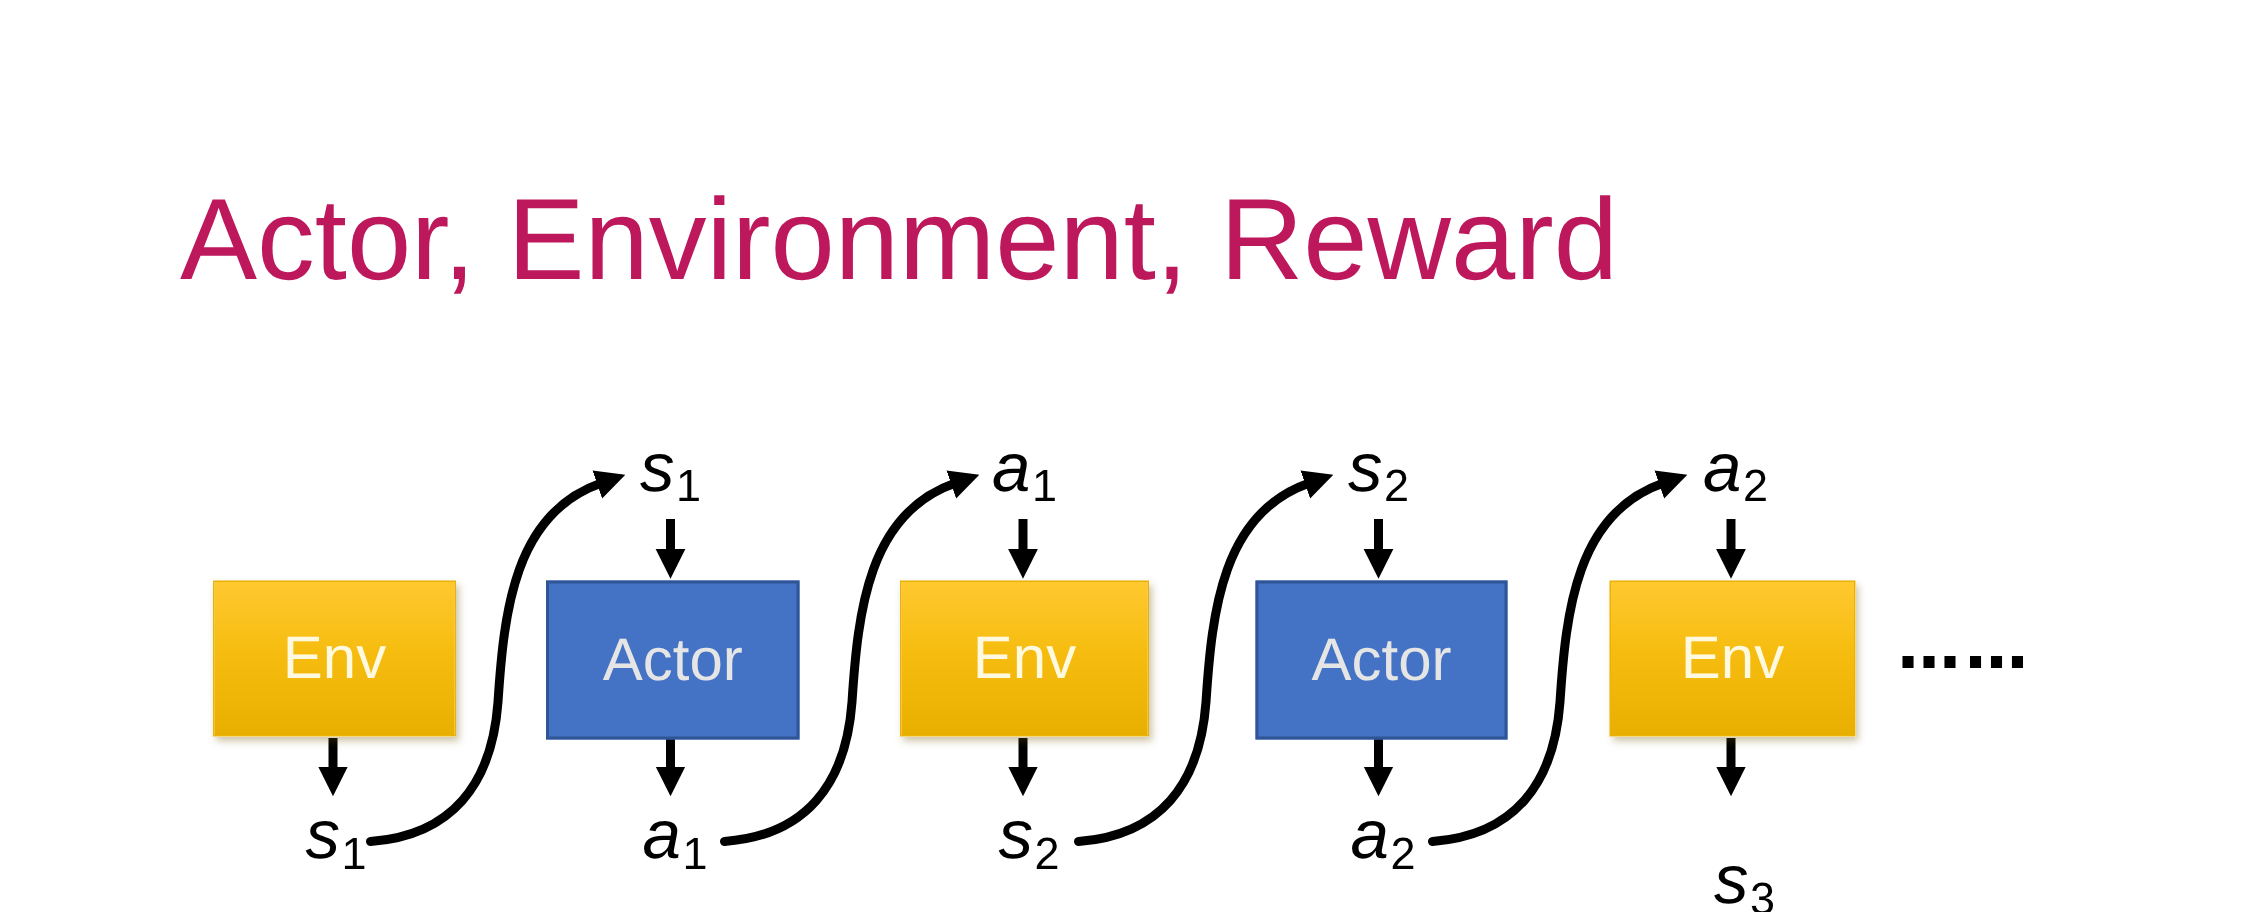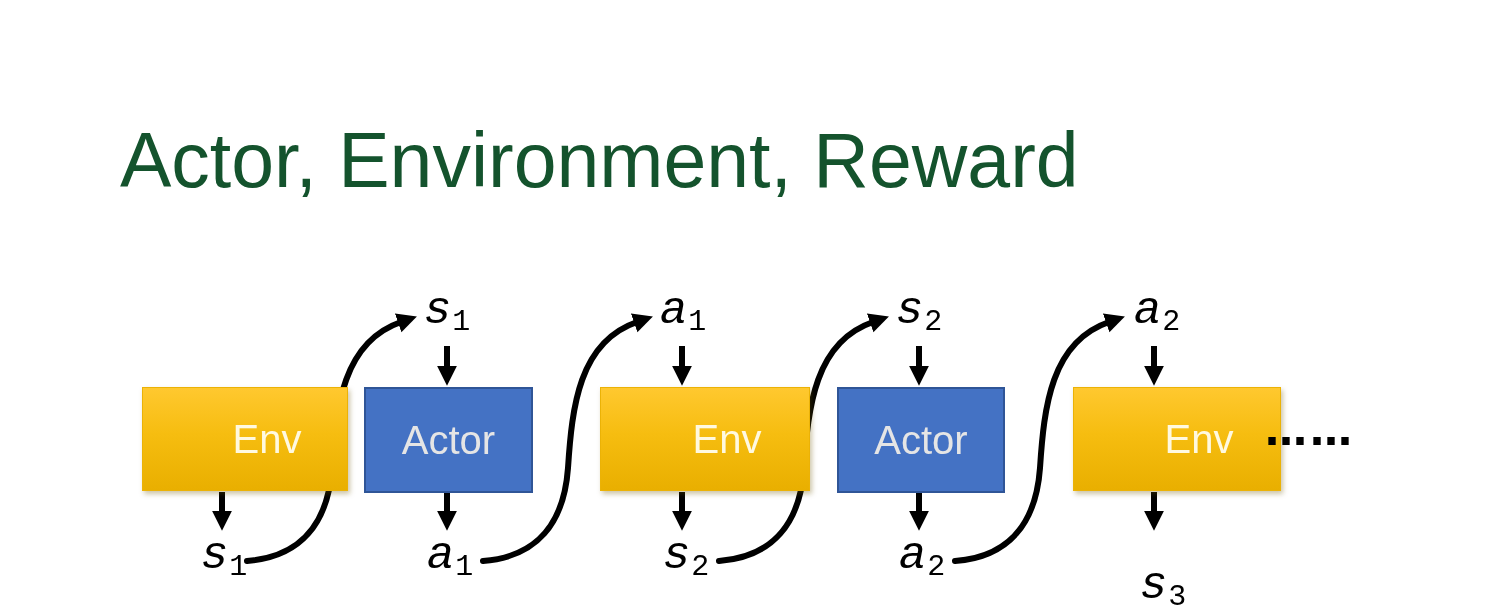--- a/index.html
+++ b/index.html
@@ -9,51 +9,50 @@
     background:#ffffff;
     overflow:hidden;
     font-family:"Liberation Sans", sans-serif;
   }
   .title{
     position:absolute;
     left:120px;top:122px;
     font-size:77px;
     font-weight:300;
     line-height:1;
-    color:#14532d;
+    color:#be185d;
     letter-spacing:0px;
     white-space:nowrap;
   }
   .arrow-layer{
     position:absolute;left:0;top:0;width:1500px;height:608px;
   }
   .box{
     position:absolute;
     top:387px;height:102px;
     display:flex;align-items:center;justify-content:center;
     font-size:40px;
     line-height:1;
     z-index:2;
   }
   .box.env{
     background:linear-gradient(180deg,#FFC82F 0%,#F6BD10 45%,#E9AF00 100%);
     color:#FFF9E0;
     box-shadow:2px 3px 5px rgba(110,85,0,0.35);
     border:1px solid #EBB206;
-    padding-left:44px;
   }
   .box.actor{
     background:#4472C4;
     color:#e5e5e5;
     border:2px solid #2F5597;
   }
   .mlabel{
     position:absolute;
     transform:translateX(-50%);
-    font-family:Liberation Mono, monospace;
+    font-family:Liberation Sans, sans-serif;
     font-style:italic;
     font-size:46px;
     line-height:1;
     color:#000;
     white-space:nowrap;
     z-index:2;
   }
   .mlabel .msub{
     font-style:normal;
     font-size:30px;

